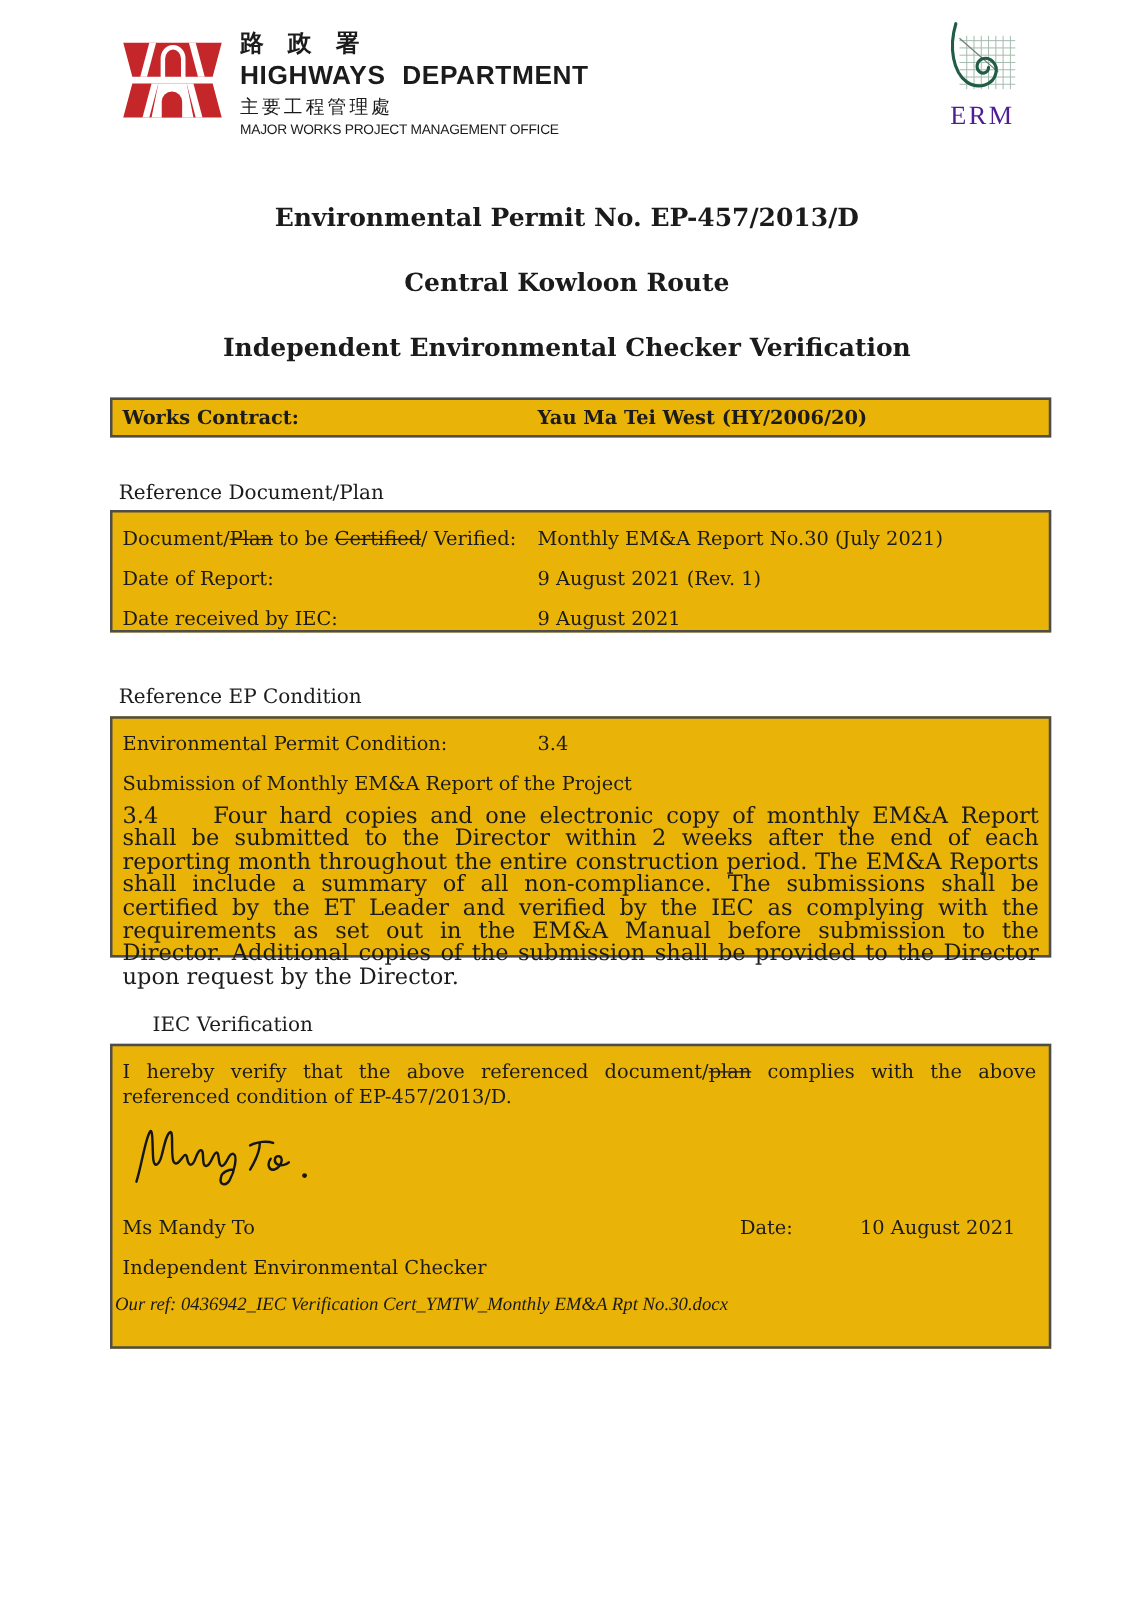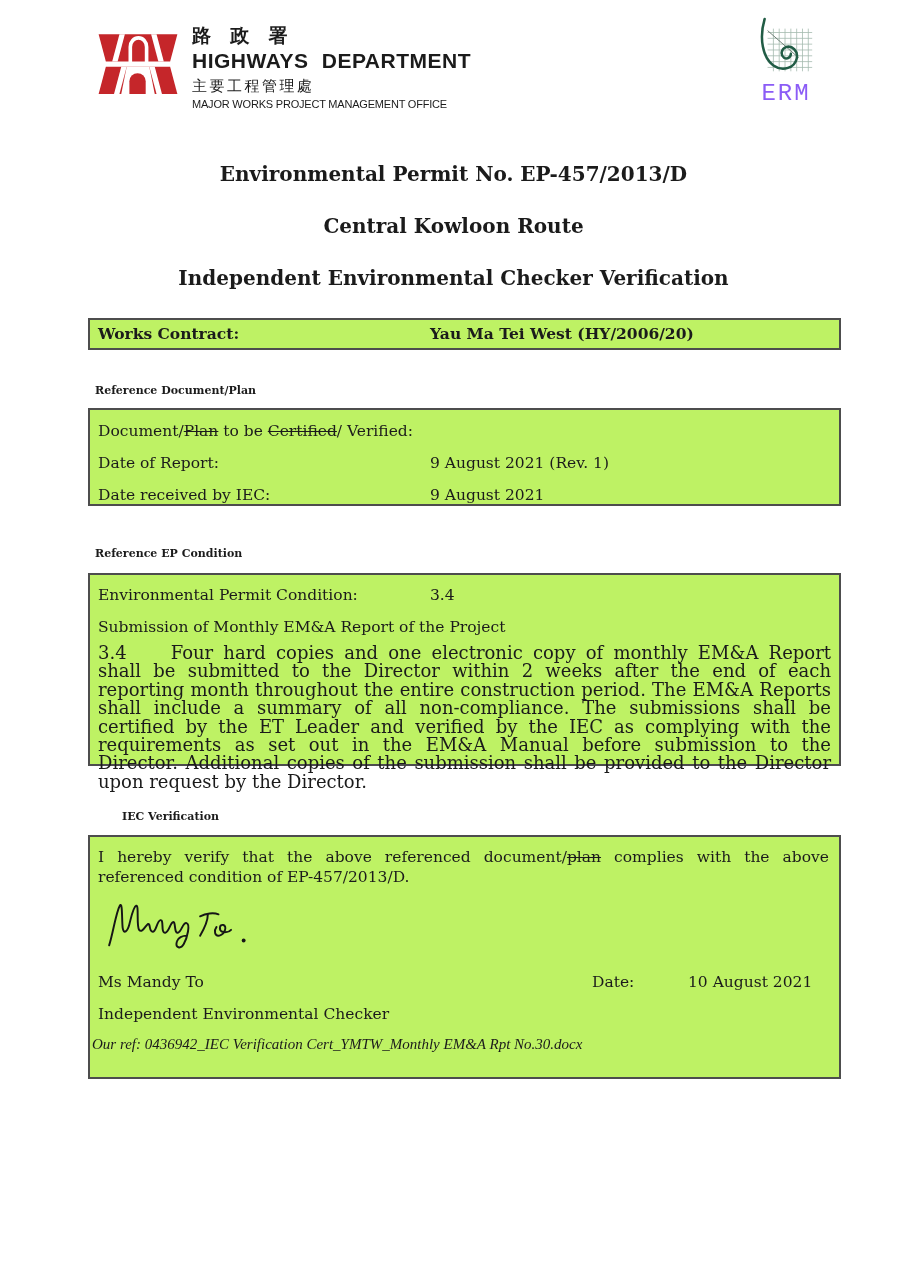--- a/index.html
+++ b/index.html
@@ -9,32 +9,32 @@
   
   .hyd{position:absolute;left:95px;top:24px;display:flex;align-items:flex-start;}
   .hyd-logo{width:86px;height:76px;margin-top:3px;}
   .hyd-text{margin-left:11px;font-family:"Liberation Sans", sans-serif;line-height:1;}
   .hyd-cn{font-size:19px;font-weight:bold;letter-spacing:7px;margin-top:2px;}
   .hyd-en{font-size:21px;font-weight:bold;letter-spacing:0.5px;word-spacing:7px;margin-top:5px;}
   .hyd-cn2{font-size:15px;letter-spacing:2.5px;margin-top:7px;}
   .hyd-en2{font-size:11px;margin-top:6px;letter-spacing:-0.2px;}
   .erm{position:absolute;left:752px;top:16px;width:68px;text-align:center;}
   .erm-logo{width:64px;height:66px;display:block;margin:0 auto;}
-  .erm-word{font-family:Liberation Mono, monospace;font-size:24px;color:#8b5cf6;
+  .erm-word{font-family:Liberation Serif, serif;font-size:21px;color:#4c1d95;
             letter-spacing:2px;margin-top:-2px;}
 
   
   .title{position:absolute;left:0;width:907px;text-align:center;
          font-weight:bold;font-size:20px;}
   .t1{top:162px;} .t2{top:214px;} .t3{top:266px;}
 
   
   .box{position:absolute;left:88px;width:753px;border:2px solid #4d4d4d;
-       box-sizing:border-box;background:#bef264;font-size:15.5px;}
-  .sec-heading{position:absolute;left:95px;font-weight:bold;font-size:11px;}
+       box-sizing:border-box;background:#eab308;font-size:15.5px;}
+  .sec-heading{position:absolute;left:95px;font-weight:normal;font-size:16px;}
 
   .works-box{top:318px;height:32px;line-height:28px;}
   .works-box .lbl{position:absolute;left:8px;font-weight:bold;}
   .works-box .val{position:absolute;left:340px;font-weight:bold;}
 
   .h-refdoc{top:384px;}
   .refdoc-box{top:408px;height:98px;padding-top:5px;}
   .refdoc-box .row{position:relative;line-height:32px;padding-left:8px;}
   .refdoc-box .val{position:absolute;left:340px;top:0;}
 
@@ -116,20 +116,21 @@
 
   <div class="box works-box">
     <span class="lbl">Works Contract:</span>
     <span class="val">Yau Ma Tei West (HY/2006/20)</span>
   </div>
 
   <div class="sec-heading h-refdoc">Reference Document/Plan</div>
   <div class="box refdoc-box">
     <div class="row">
       <span class="lbl"><span>Document/</span><span class="strike">Plan</span><span> to be </span><span class="strike">Certified</span><span>/ Verified:</span></span>
+      <span class="val">Monthly EM&amp;A Report No.30 (July 2021)</span>
     </div>
     <div class="row">
       <span class="lbl">Date of Report:</span>
       <span class="val">9 August 2021 (Rev. 1)</span>
     </div>
     <div class="row">
       <span class="lbl">Date received by IEC:</span>
       <span class="val">9 August 2021</span>
     </div>
   </div>

